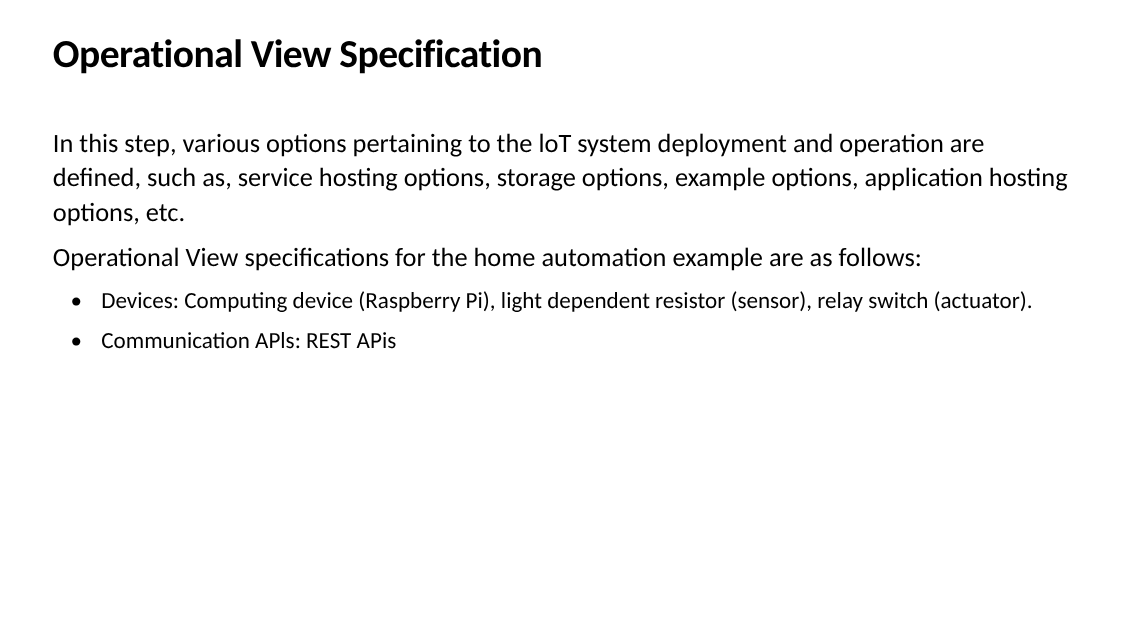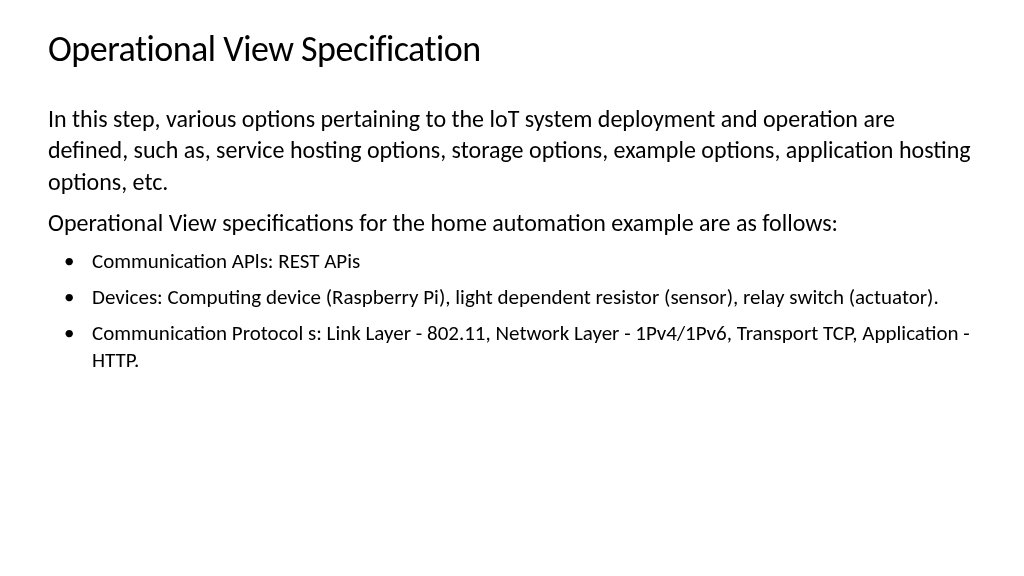--- a/index.html
+++ b/index.html
@@ -11,23 +11,23 @@
       width: 1024px;
       height: 576px;
       background: #ffffff;
       font-family: "Segoe UI", "Calibri", Arial, sans-serif;
       color: #000000;
       padding: 28px 48px 0 48px;
       overflow: hidden;
     }
     .slide-title {
       font-size: 36px;
-      font-weight: 400;
+      font-weight: 700;
       letter-spacing: -0.5px;
-      margin-bottom: 32px;
+      margin-bottom: 44px;
       line-height: 1.2;
     }
     .paragraph {
       font-size: 24px;
       line-height: 1.3;
       margin-bottom: 10px;
       font-weight: 400;
     }
     .bullet-list {
       list-style: none;
@@ -52,16 +52,15 @@
   </style>
 </head>
 <body>
 
 <h1 class="slide-title">Operational View Specification</h1>
 
 <p class="paragraph">In this step, various options pertaining  to the loT system deployment and operation are defined, such as, service hosting options, storage options, example options, application hosting options, etc.</p>
 <p class="paragraph">Operational View specifications for the home automation example are as follows:</p>
 
 <ul class="bullet-list">
+  <li class="bullet-item">Devices: Computing device (Raspberry Pi), light dependent resistor (sensor), relay switch (actuator).</li>
   <li class="bullet-item">Communication APls: REST APis</li>
-  <li class="bullet-item">Devices: Computing device (Raspberry Pi), light dependent resistor (sensor), relay switch (actuator).</li>
-  <li class="bullet-item">Communication Protocol s: Link Layer - 802.11, Network Layer - 1Pv4/1Pv6, Transport TCP, Application - HTTP.</li>
 </ul>
 
 </body></html>

